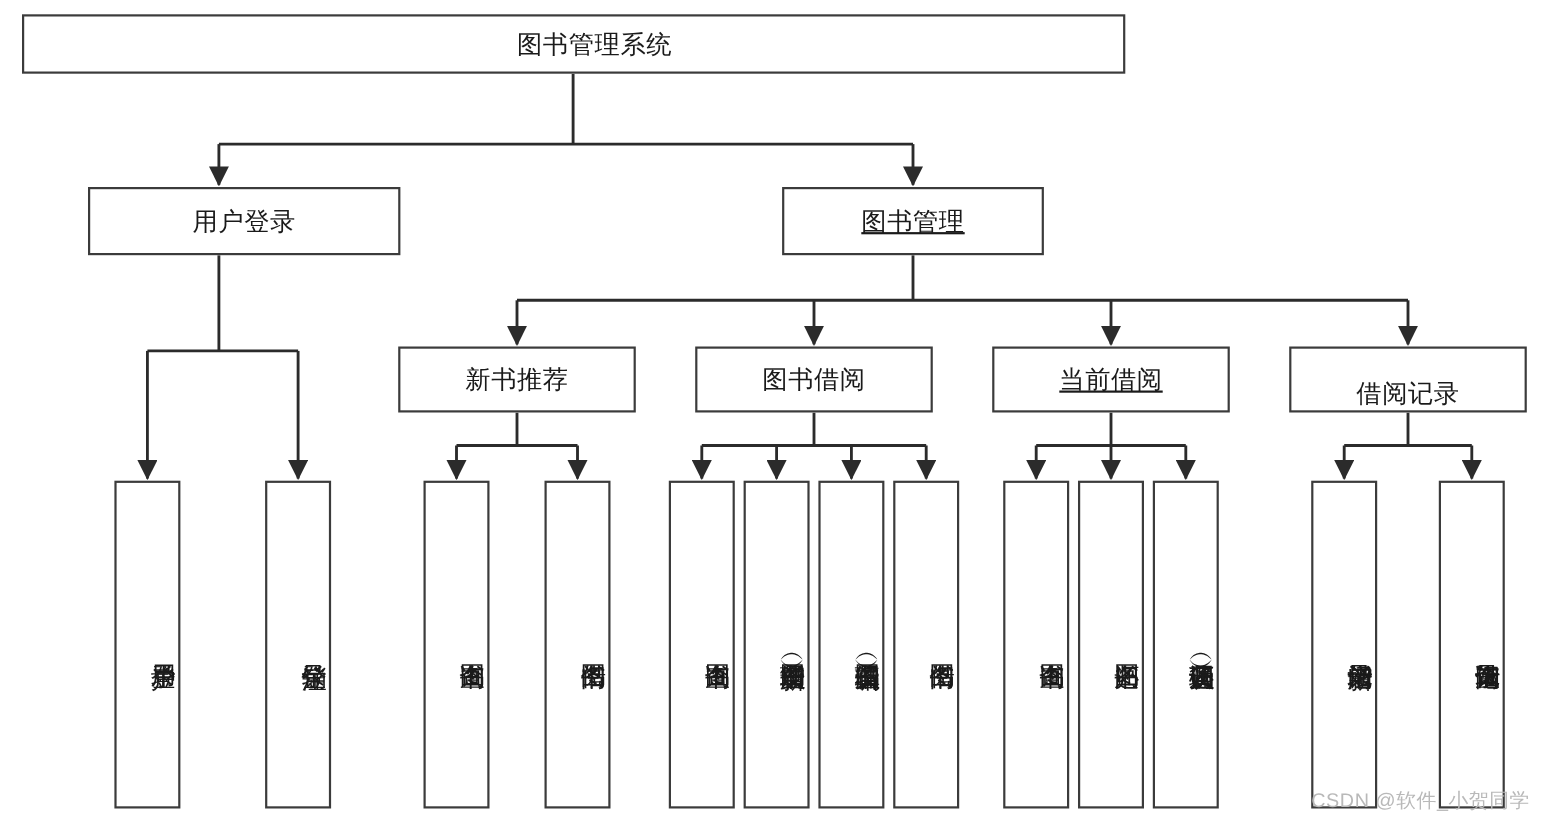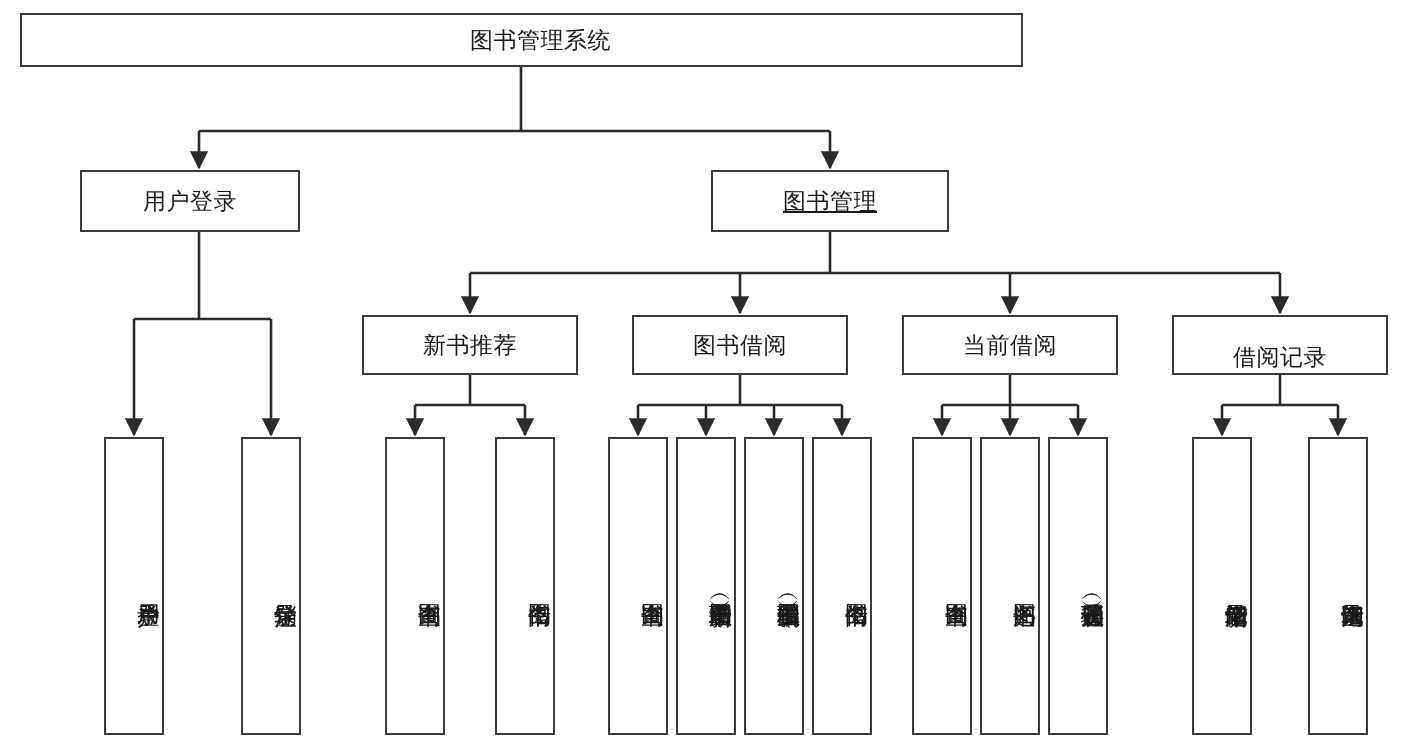--- a/index.html
+++ b/index.html
@@ -124,34 +124,34 @@
       <path d="M 1222 405 L 1338 405"></path>
       <path d="M 1222 405 L 1222 435" marker-end="url(#arrow)"></path>
       <path d="M 1338 405 L 1338 435" marker-end="url(#arrow)"></path>
     </g>
   </svg>
 
   <div class="node node-h node-root" style="left:20px; top:13px; width:1003px; height:54px;padding-left:38px;">
     <span>图书管理系统</span>
   </div>
 
-  <div class="node node-h" style="left:80px; top:170px; width:220px; height:62px;">
+  <div class="node node-h" style="left:80px; top:170px; width:284px; height:62px;">
     <span>用户登录</span>
   </div>
   <div class="node node-h" style="left:711px; top:170px; width:238px; height:62px;text-decoration:underline;">
     <span>图书管理</span>
   </div>
 
   <div class="node node-h" style="left:632px; top:315px; width:216px; height:60px;">
     <span>图书借阅</span>
   </div>
   <div class="node node-h" style="left:362px; top:315px; width:216px; height:60px;">
     <span>新书推荐</span>
   </div>
-  <div class="node node-h" style="left:902px; top:315px; width:216px; height:60px;">
+  <div class="node node-h" style="left:902px; top:315px; width:216px; height:60px;text-decoration:underline;">
     <span>当前借阅</span>
   </div>
   <div class="node node-h" style="left:1172px; top:315px; width:216px; height:60px;align-items:flex-end;">
     <span>借阅记录</span>
   </div>
 
   <div class="node node-v" style="left:104px; top:437px; width:60px; height:298px;">
     <span class="vlabel">用户登录</span>
   </div>
   <div class="node node-v" style="left:241px; top:437px; width:60px; height:298px;">
@@ -188,14 +188,15 @@
     <span class="vlabel">确认归还（管理员）</span>
   </div>
 
   <div class="node node-v" style="left:1192px; top:437px; width:60px; height:298px;">
     <span class="vlabel">新增借阅记录</span>
   </div>
   <div class="node node-v" style="left:1308px; top:437px; width:60px; height:298px;">
     <span class="vlabel">查询借阅记录</span>
   </div>
 
+  <div class="watermark" style="left:1192px; top:716px;">CSDN @软件_小贺同学</div>
 
 </div>
 
 </body></html>

